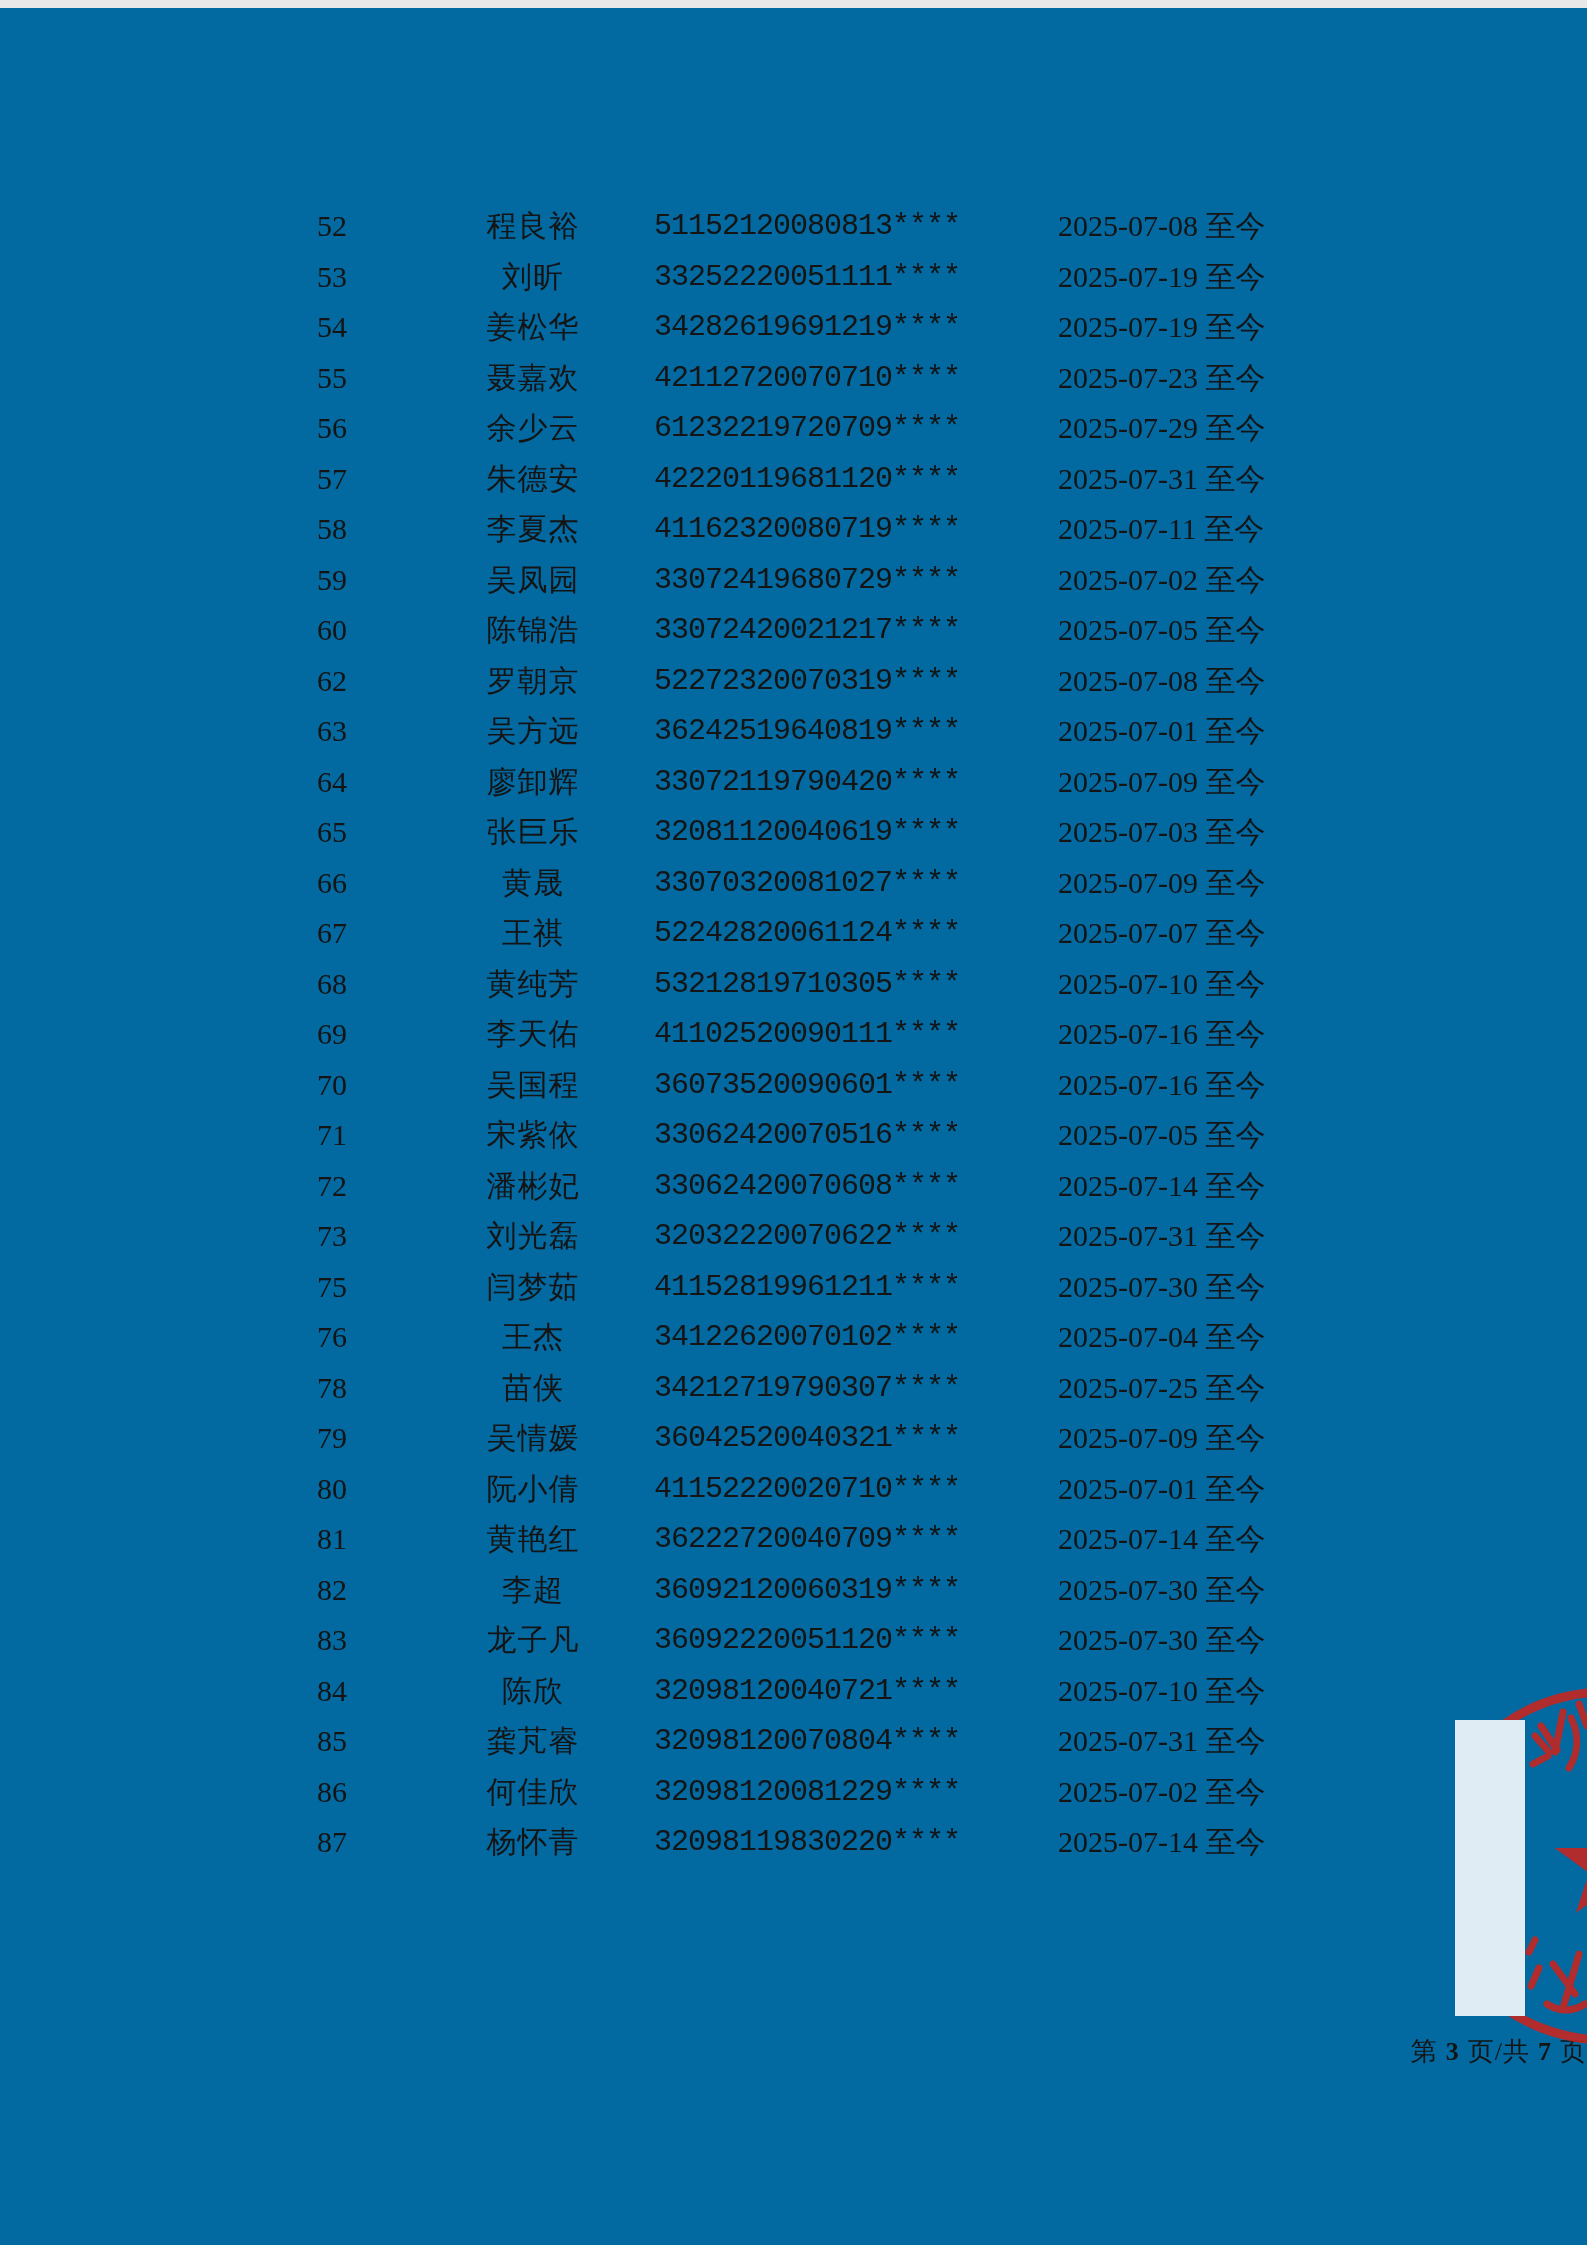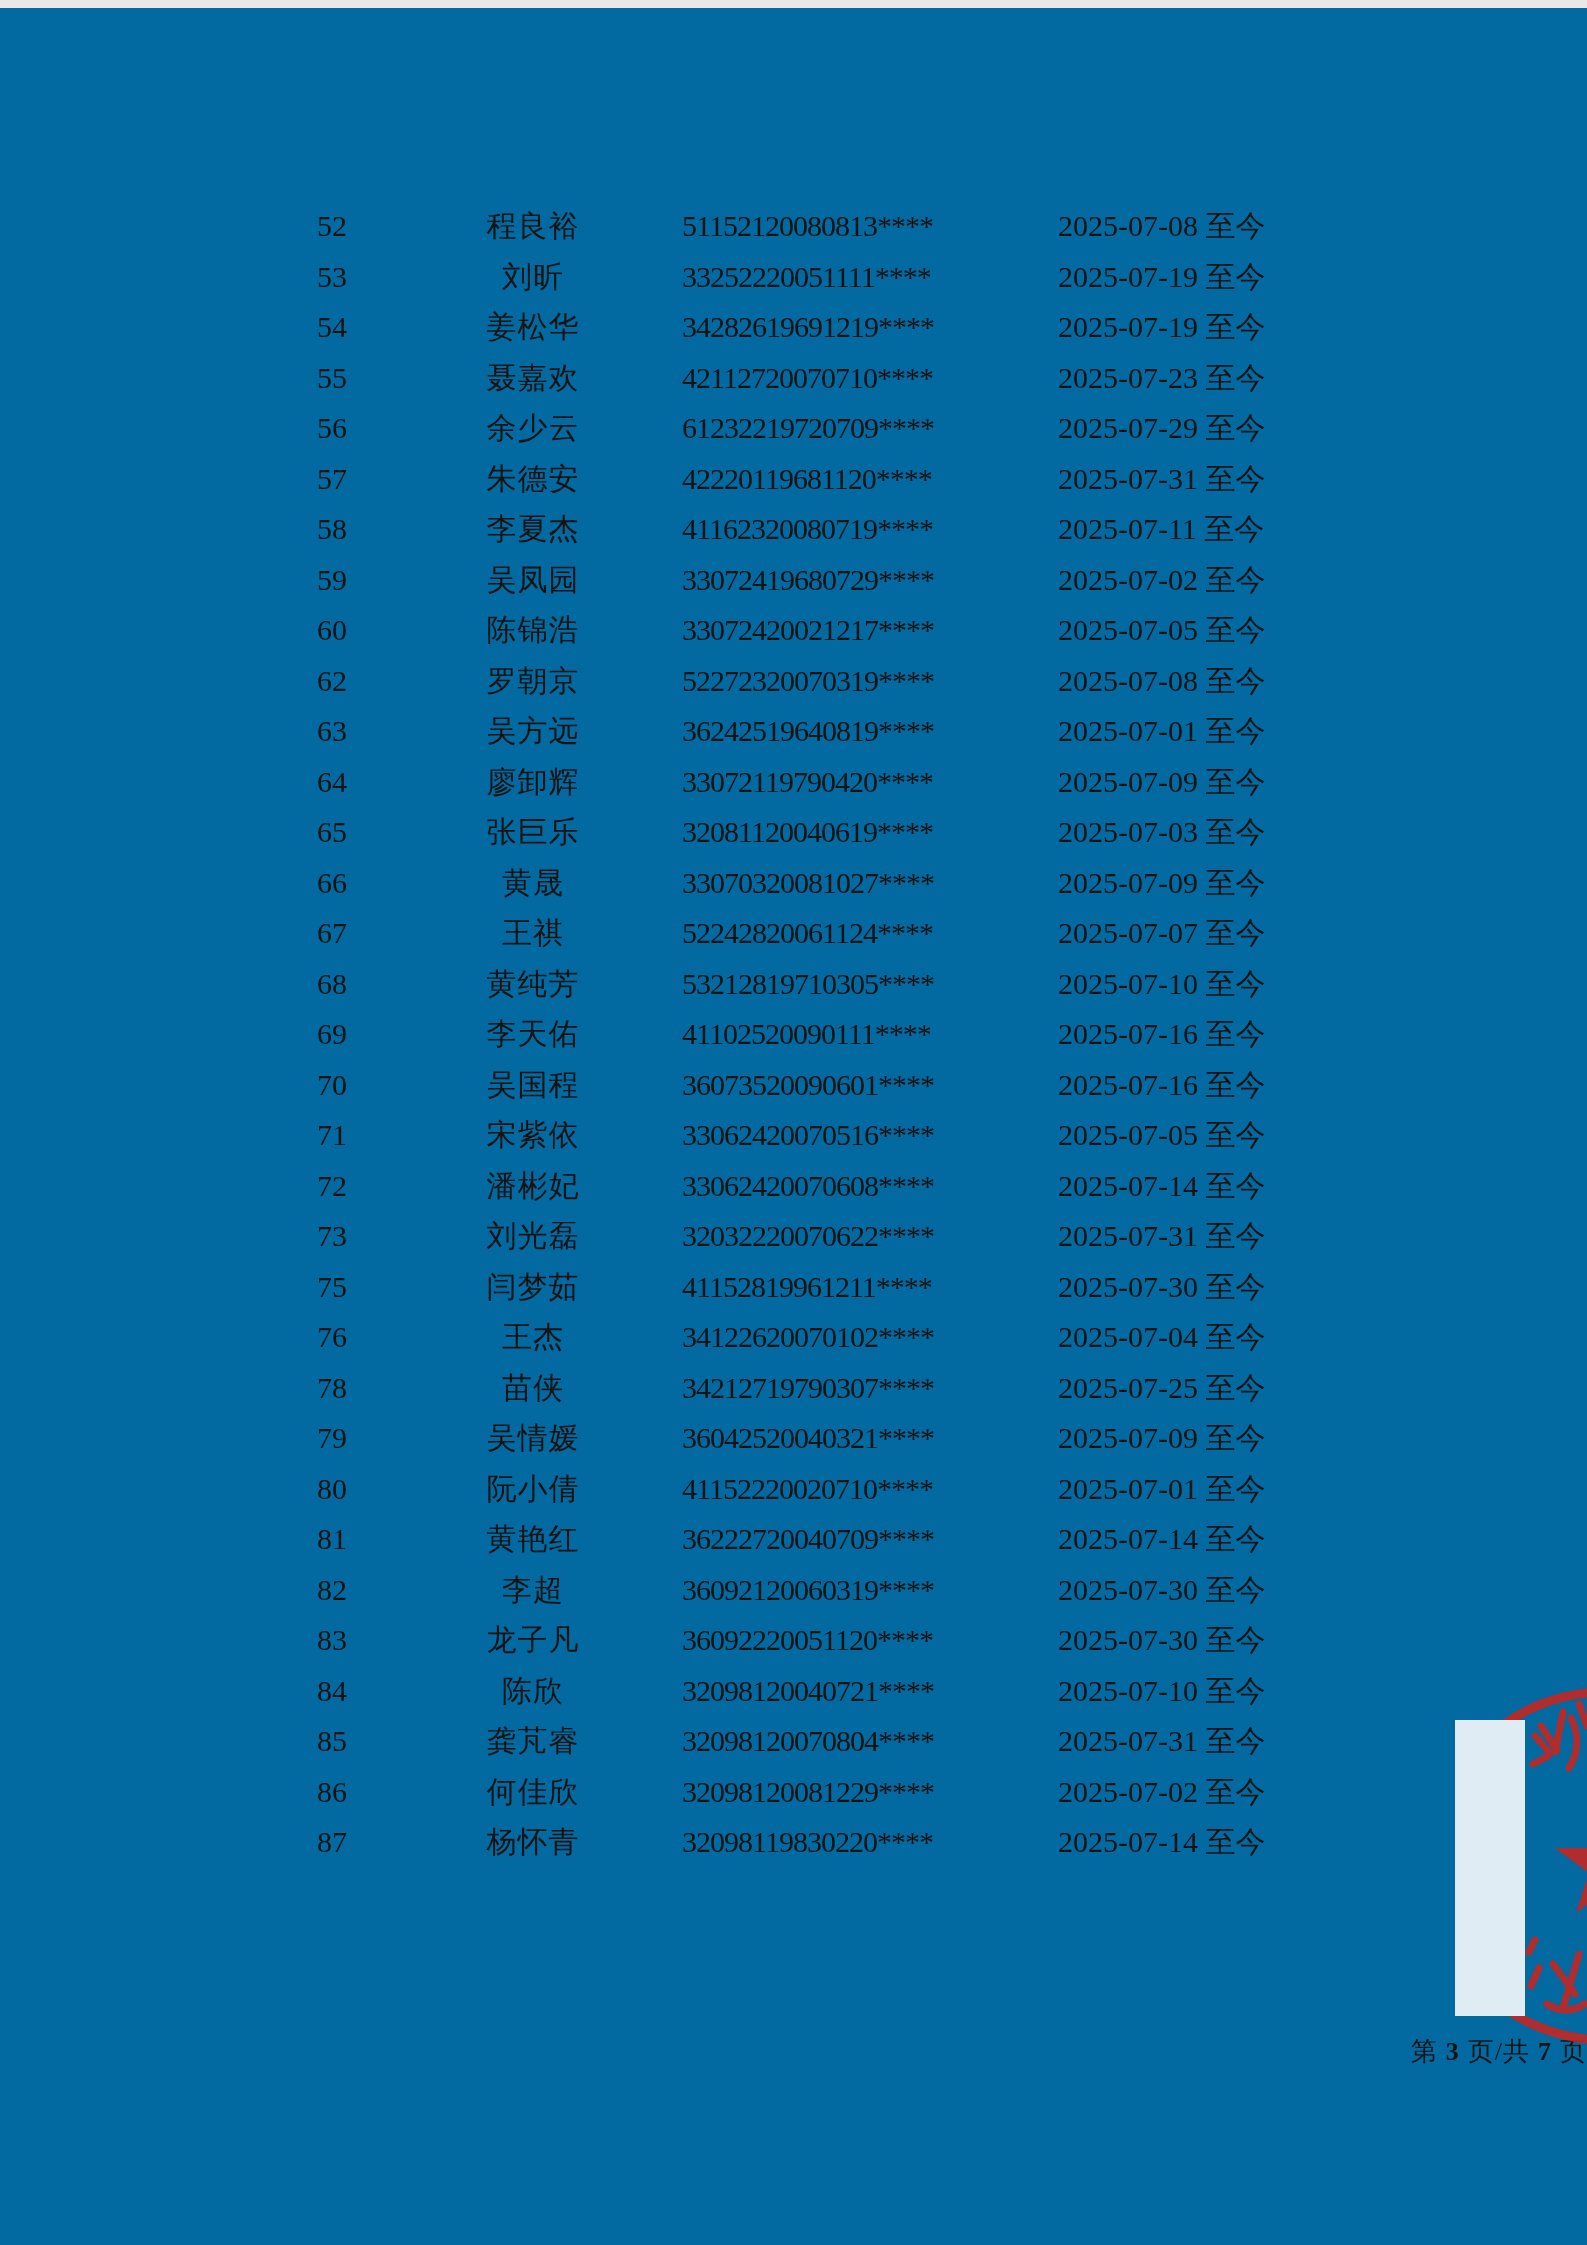--- a/index.html
+++ b/index.html
@@ -13,21 +13,21 @@
     color:#141414;
   }
   .roster{position:absolute;top:193px;left:0;width:100%;}
   .row{position:relative;height:50.5px;}
   .cell{
     position:absolute;top:50%;transform:translateY(-50%);
     white-space:nowrap;font-size:30px;line-height:1;
   }
   .no{left:292px;width:80px;text-align:center;}
   .name{left:408px;width:250px;text-align:center;letter-spacing:1px;}
-  .idnum{left:682px;letter-spacing:-1px;}
+  .idnum{left:654px;letter-spacing:-1px;font-family:Liberation Mono, monospace;}
   .period{left:1058px;text-align:center;}
   .footer{
     position:absolute;top:2026px;left:0;width:100%;
     text-align:right;font-size:26px;letter-spacing:1px;
   }
   .footer .num{font-weight:bold;margin:0 8px;}
   .stamp{
     position:absolute;left:1455px;top:1660px;width:132px;height:395px;
     pointer-events:none;
   }

